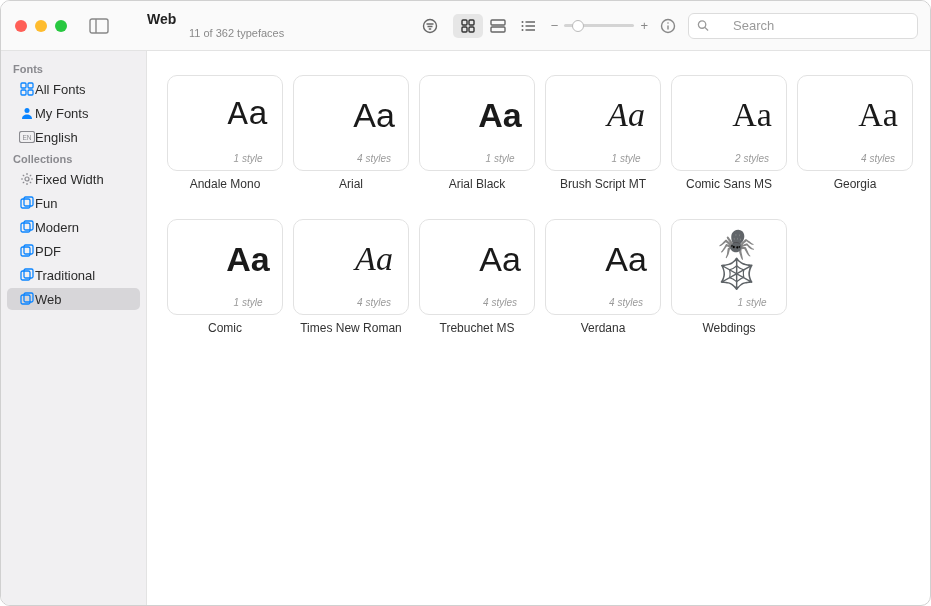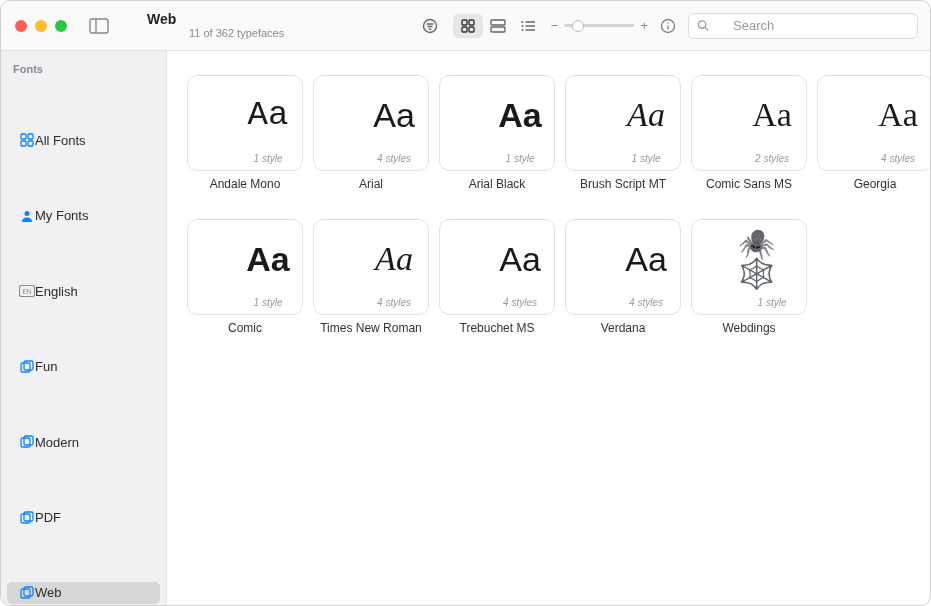--- a/index.html
+++ b/index.html
@@ -76,23 +76,23 @@
   }
   .search-wrap input::placeholder { color: #9a9a9a; }
 
   
   .body {
     flex: 1; display: flex; min-height: 0;
   }
 
   
   .sidebar {
-    width: 166px; background: #f1f0f2; border-right: 1px solid #e3e3e3;
+    width: 146px; background: #f1f0f2; border-right: 1px solid #e3e3e3;
     padding-top: 8px; font-size: 13px;
-    display: flex; flex-direction: column; justify-content: space-between;
+    display: flex; flex-direction: column;
   }
   .sb-section-label {
     color: #8a8a8f; font-size: 11px; font-weight: 600;
     padding: 4px 12px 2px;
   }
   .sb-item {
     display: flex; align-items: center; 
     padding: 3px 12px; margin: 1px 6px;
     border-radius: 5px;
     color: #2b2b2b;
@@ -261,20 +261,30 @@
     <div class="sb-item">
       <span class="sb-icon" style="color:#8a8a8f">
         <svg width="16" height="12" viewBox="0 0 16 12" fill="none" stroke="currentColor" stroke-width="1.1">
           <rect x="0.5" y="0.5" width="15" height="11" rx="2"></rect>
           <text x="8" y="8.5" text-anchor="middle" font-size="6.5" fill="currentColor" stroke="none" font-family="sans-serif">EN</text>
         </svg>
       </span>
       <span>English</span>
     </div>
 
+    <div class="sb-section-label">Collections</div>
+    <div class="sb-item">
+      <span class="sb-icon" style="color:#8a8a8f">
+        <svg width="14" height="14" viewBox="0 0 14 14" fill="none" stroke="currentColor" stroke-width="1.2">
+          <circle cx="7" cy="7" r="2"></circle>
+          <path d="M7 1v2M7 11v2M1 7h2M11 7h2M2.8 2.8l1.4 1.4M9.8 9.8l1.4 1.4M11.2 2.8 9.8 4.2M4.2 9.8 2.8 11.2"></path>
+        </svg>
+      </span>
+      <span>Fixed Width</span>
+    </div>
     <div class="sb-item">
       <span class="sb-icon">
         <svg width="14" height="14" viewBox="0 0 14 14" fill="none" stroke="currentColor" stroke-width="1.3">
             <rect x="1" y="3" width="9" height="9" rx="1.5"></rect>
             <rect x="4" y="1" width="9" height="9" rx="1.5"></rect>
           </svg>
       </span>
       <span>Fun</span>
     </div>
     <div class="sb-item">
@@ -288,27 +298,36 @@
     </div>
     <div class="sb-item">
       <span class="sb-icon">
         <svg width="14" height="14" viewBox="0 0 14 14" fill="none" stroke="currentColor" stroke-width="1.3">
             <rect x="1" y="3" width="9" height="9" rx="1.5"></rect>
             <rect x="4" y="1" width="9" height="9" rx="1.5"></rect>
           </svg>
       </span>
       <span>PDF</span>
     </div>
-    <div class="sb-item selected">
+    <div class="sb-item">
       <span class="sb-icon">
         <svg width="14" height="14" viewBox="0 0 14 14" fill="none" stroke="currentColor" stroke-width="1.3">
             <rect x="1" y="3" width="9" height="9" rx="1.5"></rect>
             <rect x="4" y="1" width="9" height="9" rx="1.5"></rect>
           </svg>
       </span>
+      <span>Traditional</span>
+    </div>
+    <div class="sb-item selected">
+      <span class="sb-icon">
+        <svg width="14" height="14" viewBox="0 0 14 14" fill="none" stroke="currentColor" stroke-width="1.3">
+            <rect x="1" y="3" width="9" height="9" rx="1.5"></rect>
+            <rect x="4" y="1" width="9" height="9" rx="1.5"></rect>
+          </svg>
+      </span>
       <span>Web</span>
     </div>
   </div>
 
   <div class="main">
     <div class="grid" id="font-grid">
         <div class="font-tile">
           <div class="card">
             <div class="sample f-andale">Aa</div>
             <div class="styles">1 style</div>

